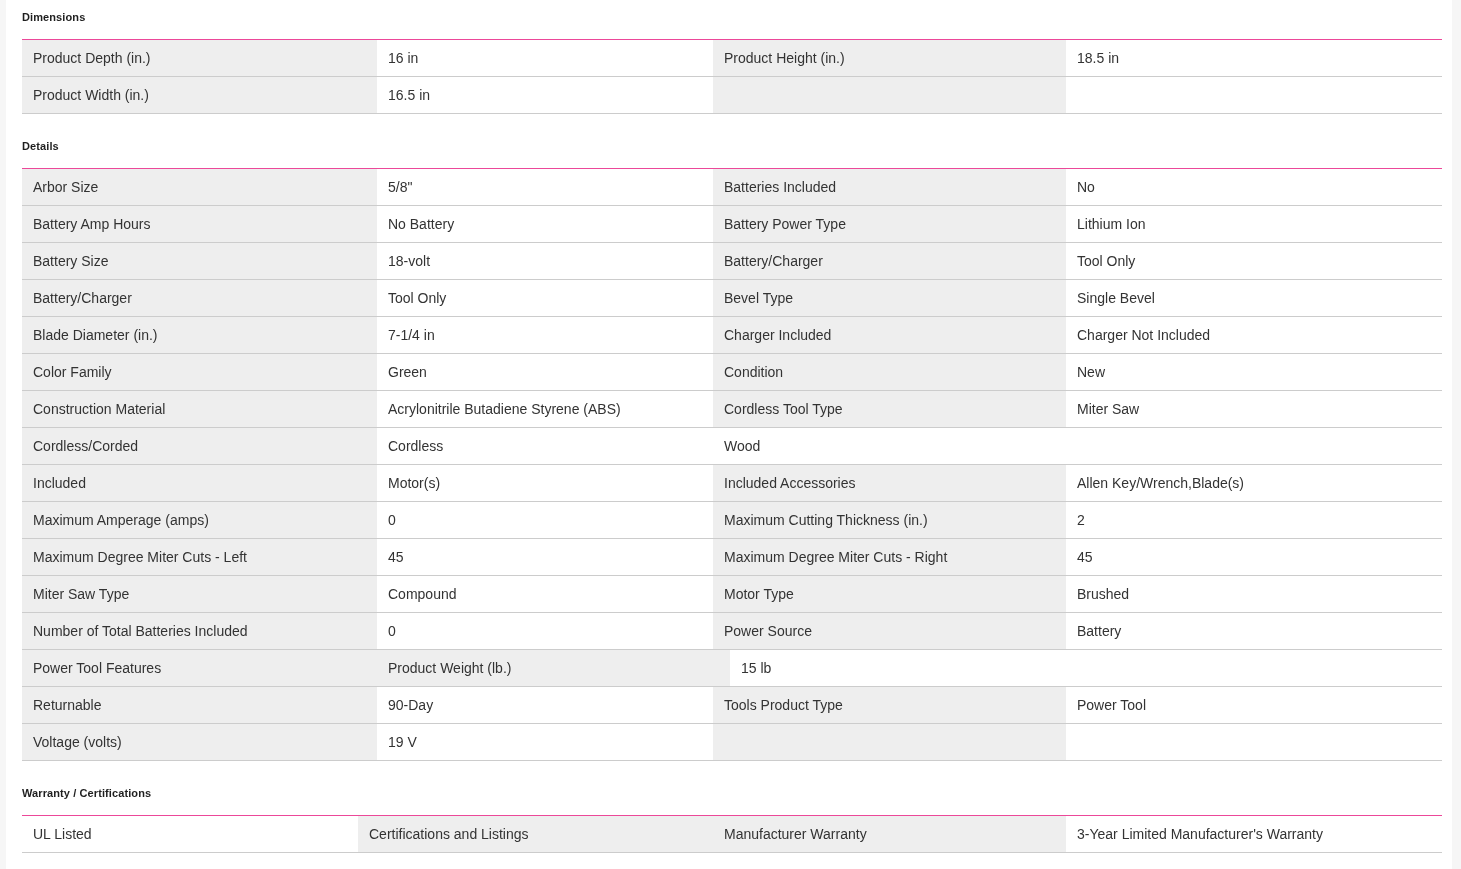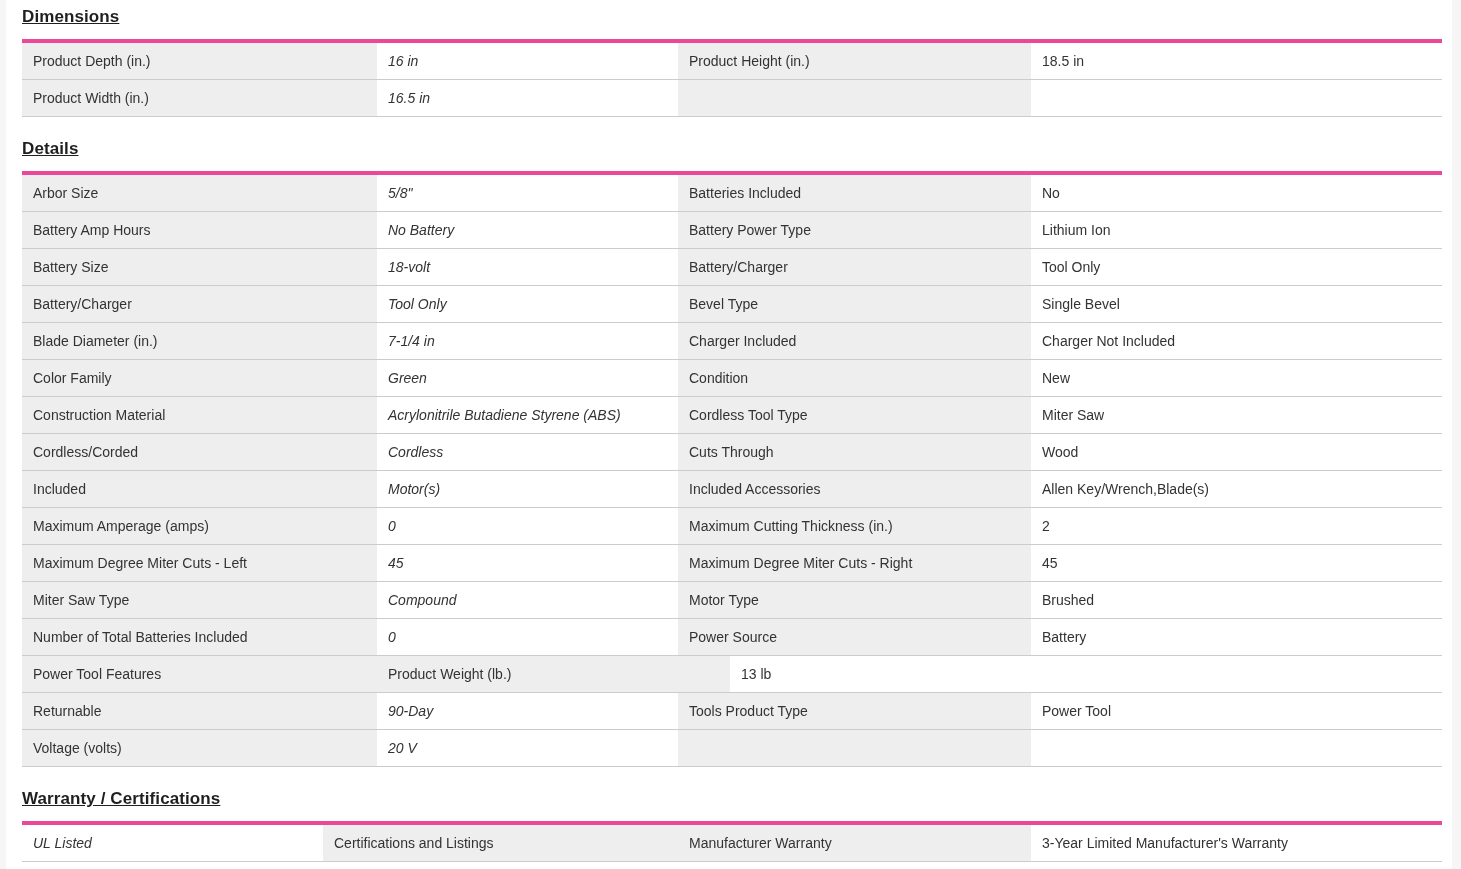--- a/index.html
+++ b/index.html
@@ -18,51 +18,50 @@
     position: absolute;
     left: 6px; top: 0;
     width: 1446px; height: 869px;
     background: #ffffff;
   }
   .inner {
     padding-left: 16px;
     width: 1436px;
   }
   .section-title {
-    font-size: 17px;
+    font-size: 11px;
     font-weight: bold;
     color: #1f1f1f;
     margin: 22px 0 12px 0;
     line-height: 20px;
     letter-spacing: 0.1px;
-    text-decoration: underline;
   }
   .spec-section:first-child .section-title { margin-top: 7px; }
   .spec-table {
     width: 1420px;
-    border-top: 4px solid #ec4899;
+    border-top: 1px solid #ec4899;
   }
   .spec-row {
     display: flex;
     height: 37px;
     border-bottom: 1px solid #cccccc;
   }
   .cell {
     display: flex;
     align-items: center;
     padding-left: 11px;
     padding-right: 8px;
     font-size: 14px;
     color: #333333;
     white-space: nowrap;
     overflow: hidden;
   }
   .cell.label { background: #eeeeee; }
   .c0 { width: 355px; }
-  .c1 { width: 301px; font-style: italic; }
+  .c1 { width: 336px; }
   .c2 { width: 353px; }
   .c3 { width: 356px; }
 </style>
 </head>
 <body>
 
 <div class="page">
   <div class="content">
     <div class="inner">
   <section class="spec-section">
@@ -132,21 +131,20 @@
   <div class="spec-row">
     <div class="cell label c0">Construction Material</div>
     <div class="cell value c1">Acrylonitrile Butadiene Styrene (ABS)</div>
     <div class="cell label c2">Cordless Tool Type</div>
     <div class="cell value c3">Miter Saw</div>
   </div>
 
   <div class="spec-row">
     <div class="cell label c0">Cordless/Corded</div>
     <div class="cell value c1">Cordless</div>
-    <div class="cell label c2">Cuts Through</div>
     <div class="cell value c3">Wood</div>
   </div>
 
   <div class="spec-row">
     <div class="cell label c0">Included</div>
     <div class="cell value c1">Motor(s)</div>
     <div class="cell label c2">Included Accessories</div>
     <div class="cell value c3">Allen Key/Wrench,Blade(s)</div>
   </div>
 
@@ -174,33 +172,33 @@
   <div class="spec-row">
     <div class="cell label c0">Number of Total Batteries Included</div>
     <div class="cell value c1">0</div>
     <div class="cell label c2">Power Source</div>
     <div class="cell value c3">Battery</div>
   </div>
 
   <div class="spec-row">
     <div class="cell label c0">Power Tool Features</div>
     <div class="cell label c2">Product Weight (lb.)</div>
-    <div class="cell value c3">13 lb</div>
+    <div class="cell value c3">15 lb</div>
   </div>
 
   <div class="spec-row">
     <div class="cell label c0">Returnable</div>
     <div class="cell value c1">90-Day</div>
     <div class="cell label c2">Tools Product Type</div>
     <div class="cell value c3">Power Tool</div>
   </div>
 
   <div class="spec-row">
     <div class="cell label c0">Voltage (volts)</div>
-    <div class="cell value c1">20 V</div>
+    <div class="cell value c1">19 V</div>
     <div class="cell label c2"></div>
     <div class="cell value c3"></div>
   </div>
 </div>
   </section>
 
   <section class="spec-section">
     <h2 class="section-title">Warranty / Certifications</h2>
     <div class="spec-table">
   <div class="spec-row">

